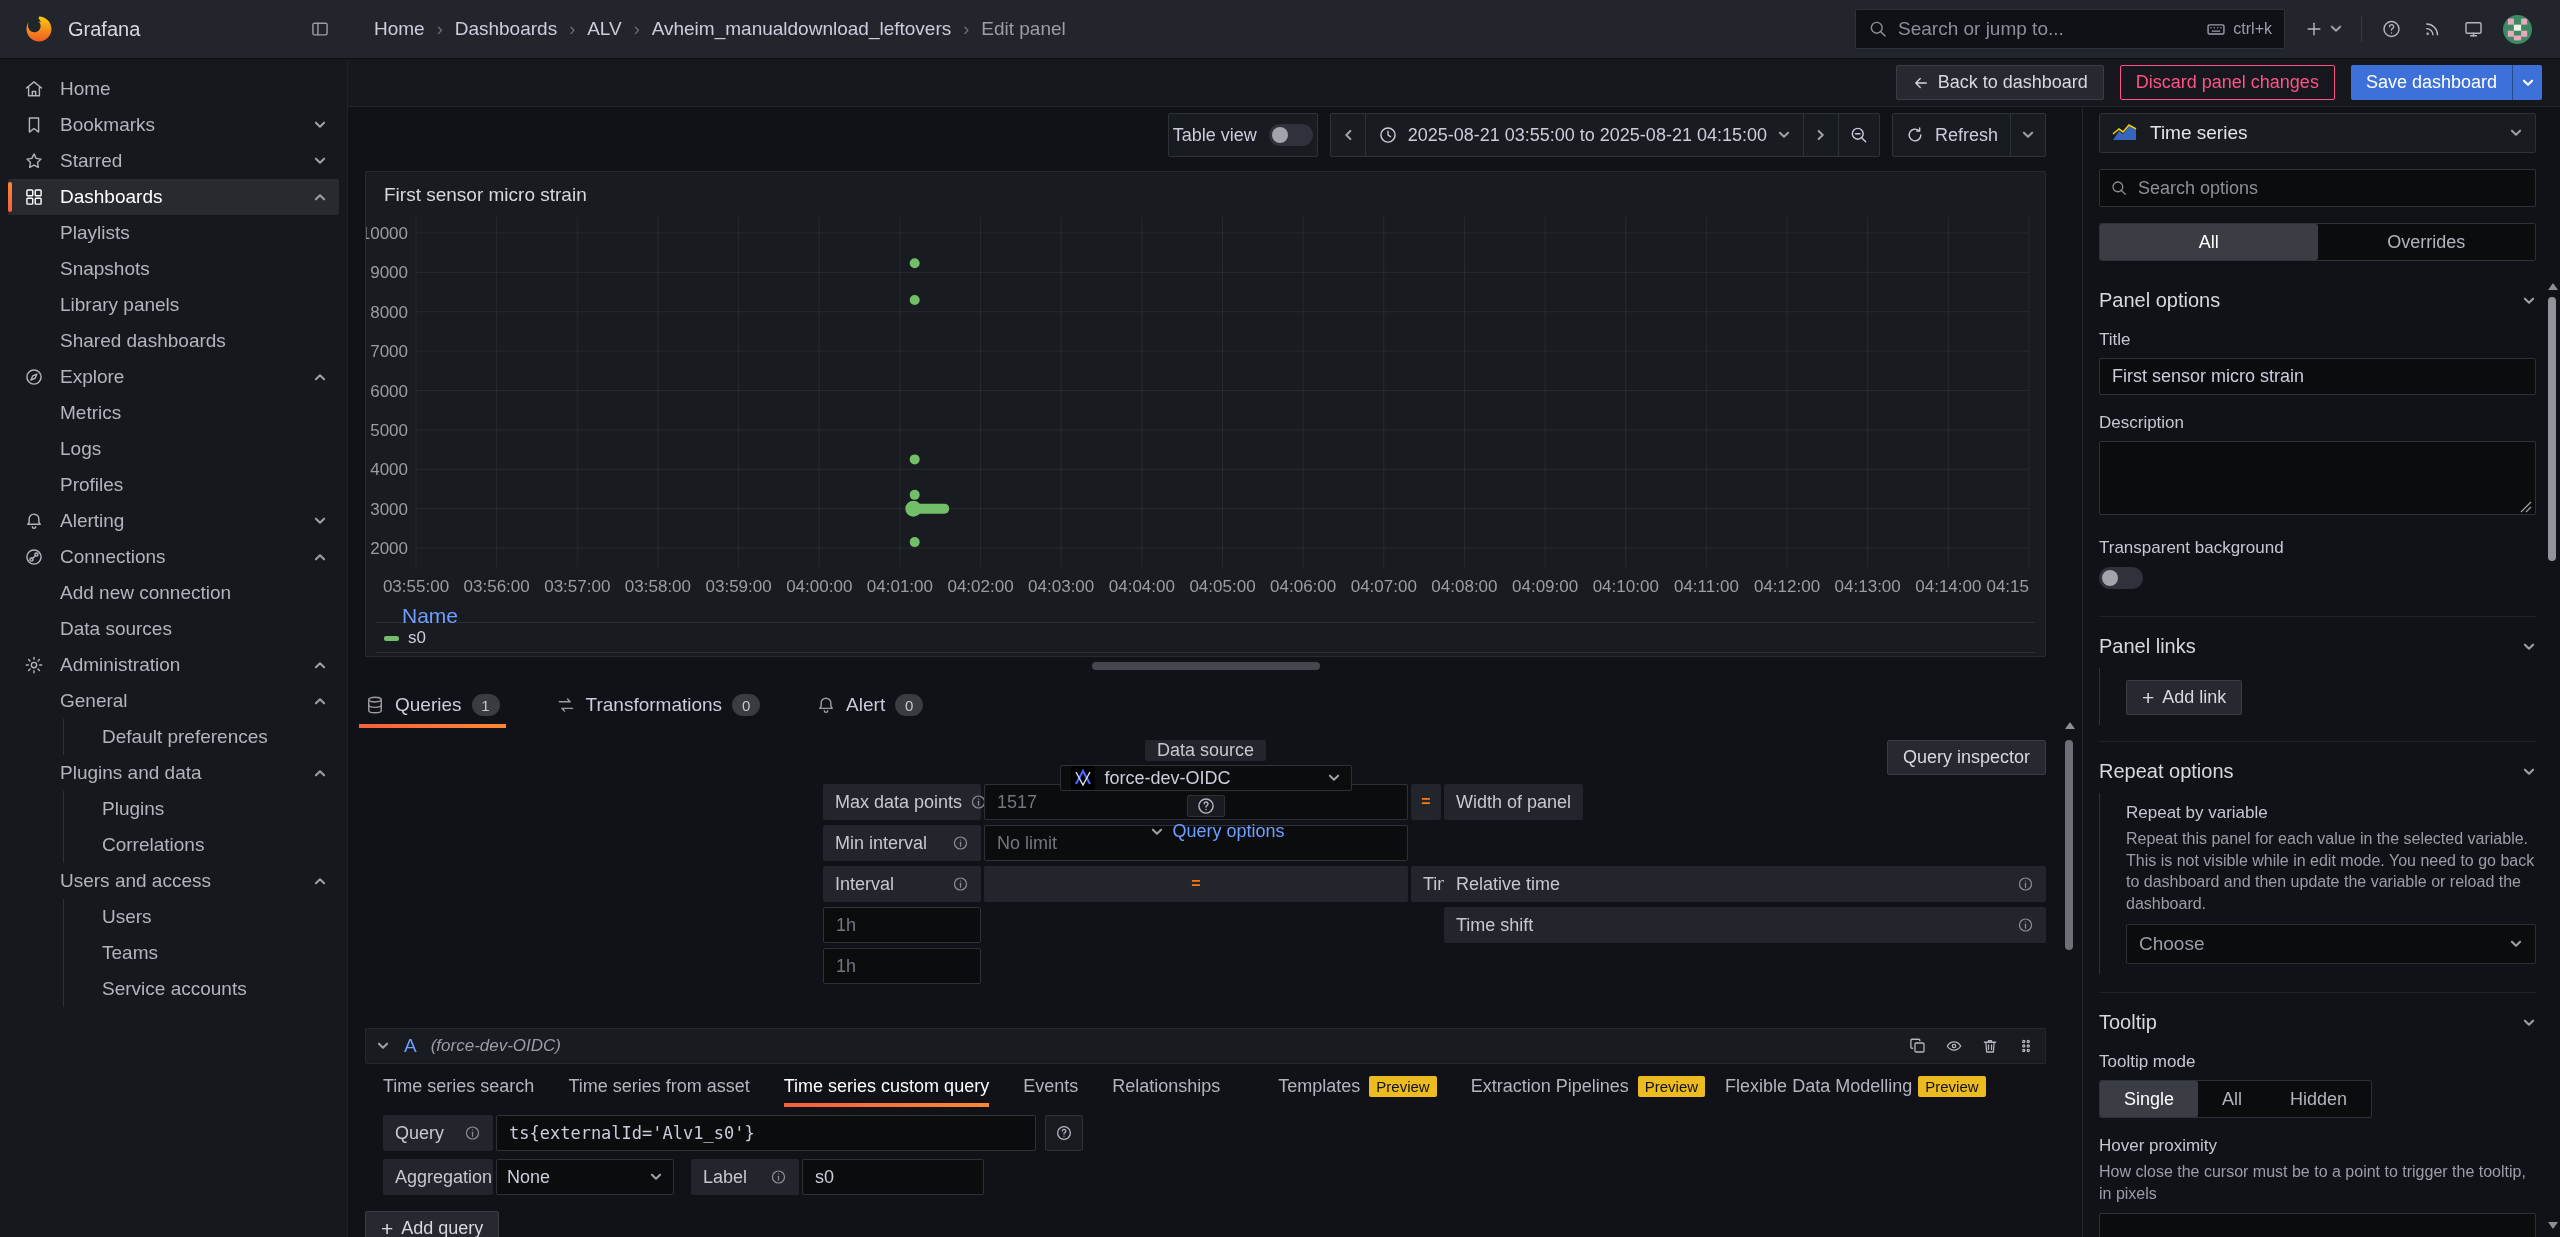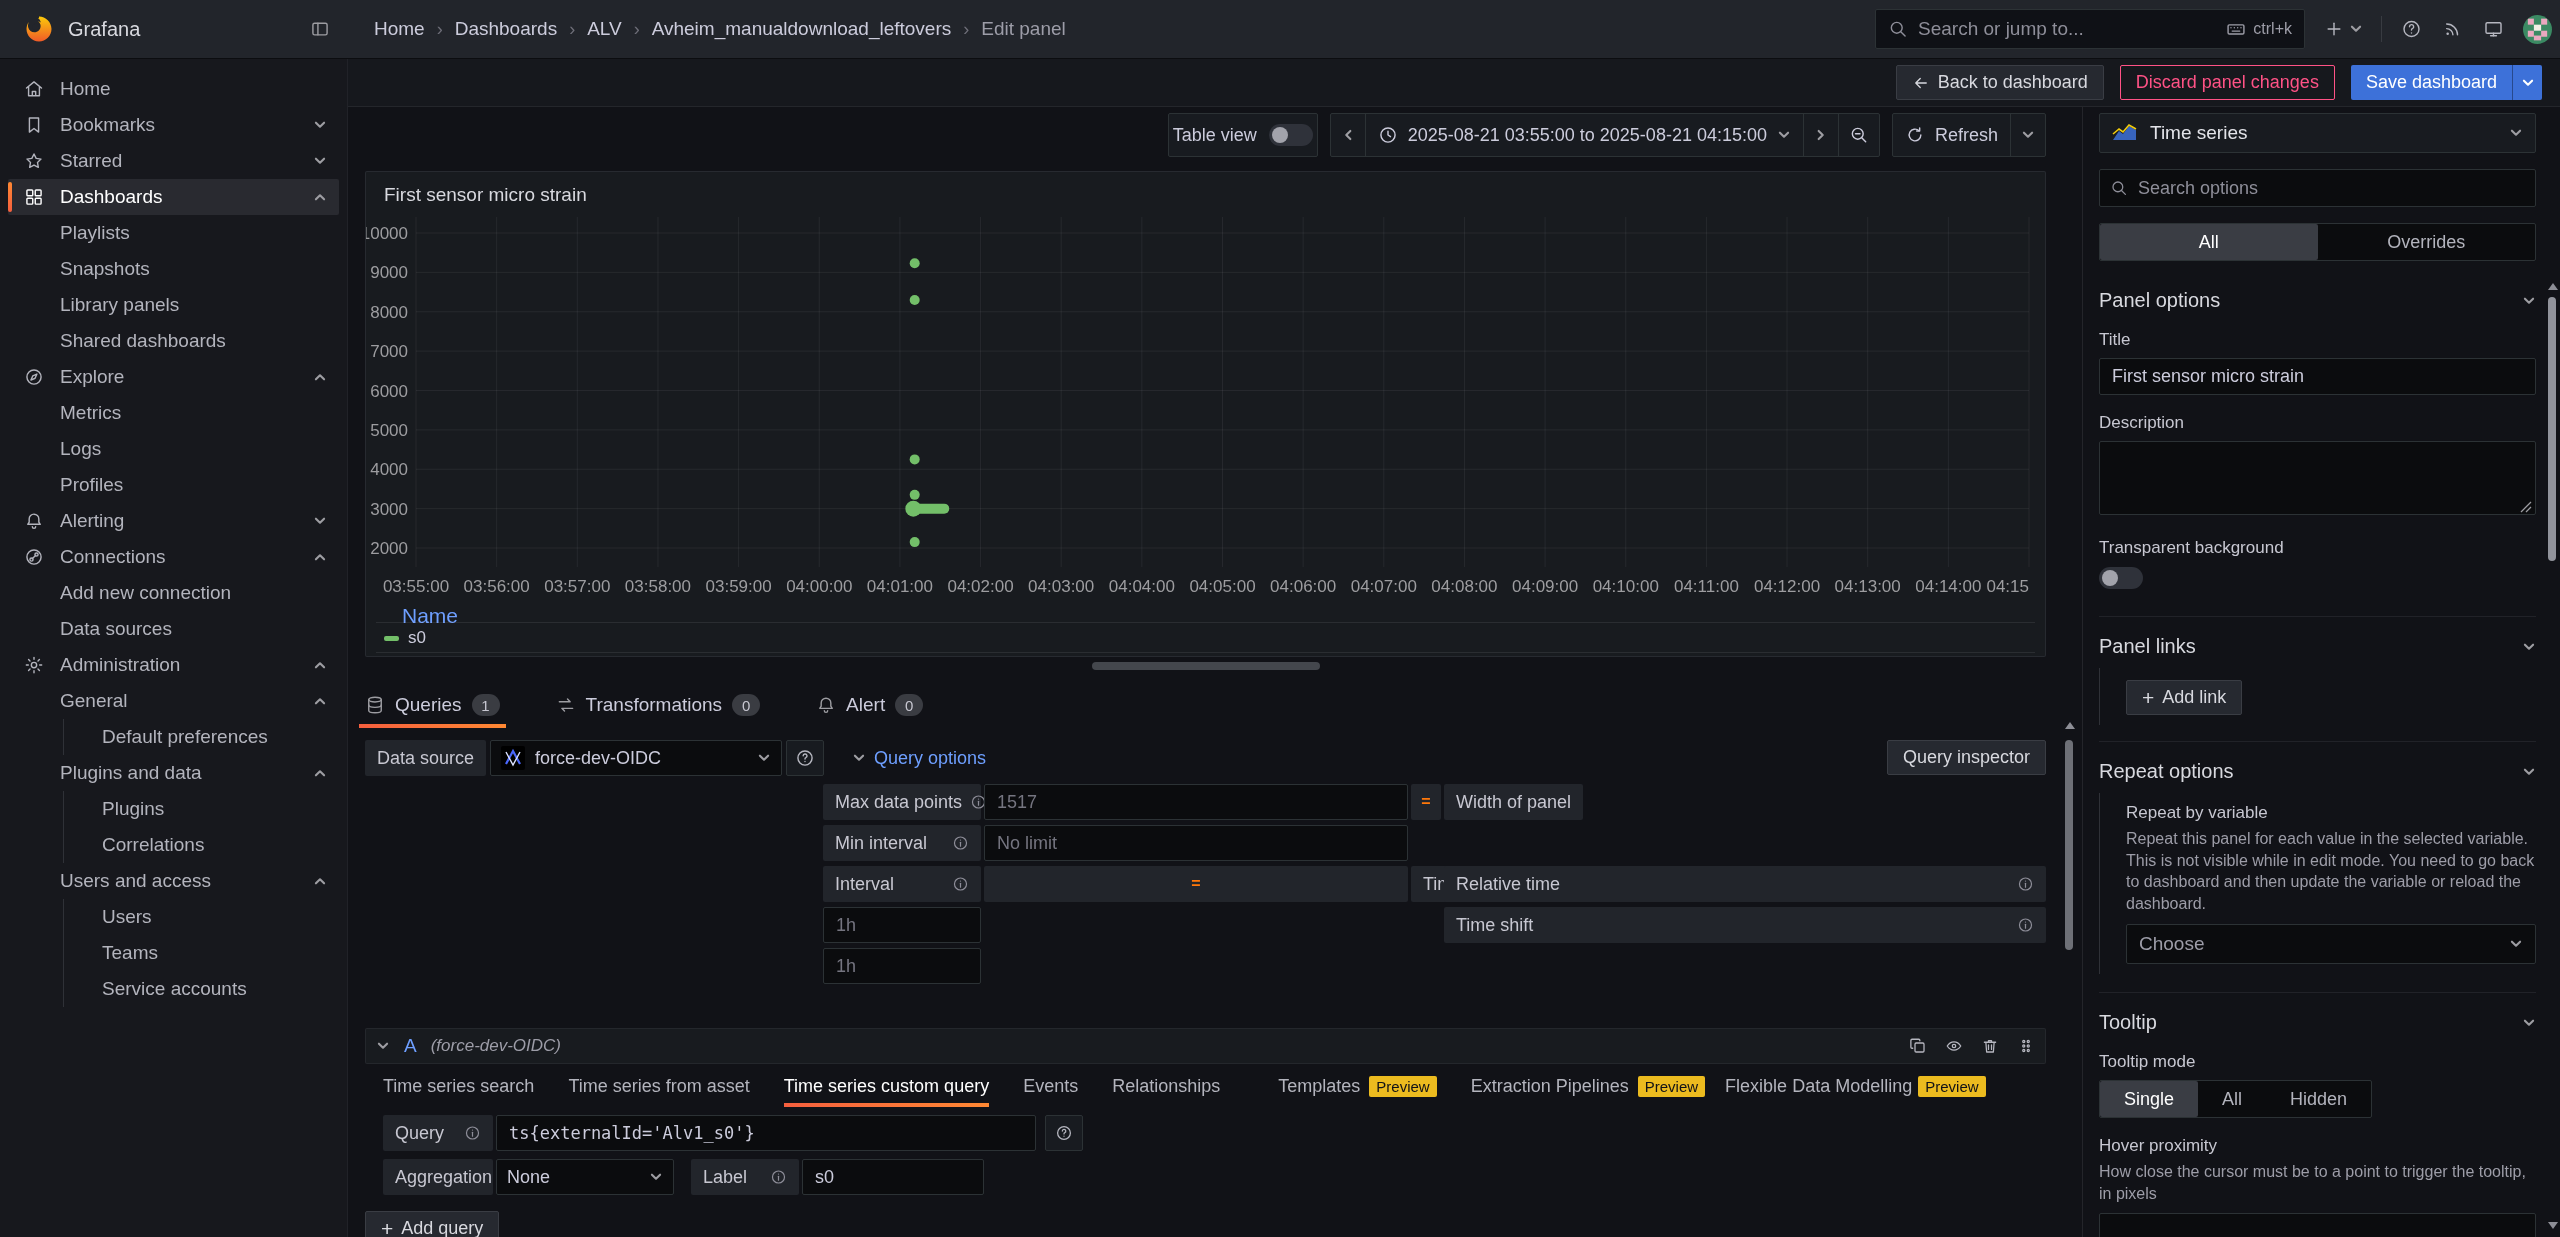--- a/index.html
+++ b/index.html
@@ -17,21 +17,21 @@
   #topnav { position:absolute; left:0; top:0; width:2560px; height:59px; background:#22252b;
     border-bottom:1px solid #0c0d10; display:flex; align-items:center; }
   .logo-area { width:348px; height:100%; display:flex; align-items:center; padding:0 18px 0 24px; }
   .logo-mark { width:30px; height:30px; }
   .product-name { margin-left:14px; font-size:20px; font-weight:500; color:#d8d9df; }
   .pane-toggle { margin-left:auto; color:#9d9da2; display:flex; cursor:pointer; }
   .crumbs { display:flex; align-items:center; margin-left:26px; }
   .crumb { color:#ccccdc; cursor:pointer; }
   .crumb.current { color:#9d9da8; cursor:default; }
   .crumb-sep { color:#6e6e78; padding:0 12px; font-size:18px; }
-  .nav-right { margin-left:auto; display:flex; align-items:center; gap:18px; padding-right:8px; }
+  .nav-right { margin-left:auto; display:flex; align-items:center; gap:18px; padding-right:28px; }
   .search-box { width:430px; height:40px; background:#0f1116; border:1px solid #2c3235; border-radius:2px;
     display:flex; align-items:center; padding:0 12px; gap:10px; color:#8e8e99; }
   .search-box .ph { flex:1; font-size:19px; }
   .kbd-hint { display:flex; align-items:center; gap:6px; color:#9d9da8; font-size:16px; }
   .icon-btn { color:#b6b7c0; display:flex; align-items:center; cursor:pointer; }
   .vdiv { width:1px; height:26px; background:#383b41; }
   .avatar { width:29px; height:29px; border-radius:50%; overflow:hidden; flex:none; cursor:pointer; }
 
   
   #edit-header { position:absolute; left:348px; top:59px; width:2212px; height:48px; background:#16181d;
@@ -84,21 +84,21 @@
   .resize-handle { width:228px; height:8px; border-radius:4px; background:#44474d; margin:5px auto 0 auto; cursor:row-resize; }
 
   .qt-row { margin-top:24px; display:flex; align-items:flex-end; gap:56px; }
   .qtab { display:flex; align-items:center; gap:10px; padding-bottom:12px; color:#ccccdc; cursor:pointer; position:relative; font-size:19px; }
   .qtab .cnt { background:#3a3c42; color:#c7c7d1; font-size:15px; border-radius:11px; min-width:28px; height:22px;
     display:flex; align-items:center; justify-content:center; padding:0 8px; }
   .qtab.active::after { content:""; position:absolute; left:-6px; right:-6px; bottom:0; height:4px;
     background:linear-gradient(90deg,#f55f3e,#ff8833); }
   .qtab .ticon { color:#9d9da2; display:flex; }
 
-  .ds-row { position:relative; margin-top:12px; height:36px; display:flex; align-items:center; gap:4px; }
+  .ds-row { position:relative; margin-top:12px; height:36px; display:flex; align-items:center; gap:4px;flex-direction:column; }
   .chip { height:36px; background:#22252b; border-radius:2px; display:flex; align-items:center; padding:0 12px; gap:8px;
     color:#c7c7d1; font-size:18px; white-space:nowrap; }
   .dropdown { height:36px; background:#0b0c0e; border:1px solid #2c3235; border-radius:2px; display:flex; align-items:center;
     padding:0 10px; gap:10px; cursor:pointer; font-size:18px; }
   .sq-btn { width:38px; height:36px; background:#181b20; border:1px solid #2c3235; border-radius:2px; display:flex;
     align-items:center; justify-content:center; color:#b6b7c0; cursor:pointer; }
   .qo-head { display:flex; align-items:center; gap:8px; margin-left:24px; color:#6e9fff; font-size:18px; cursor:pointer; }
   .qi-btn { position:absolute; right:0; top:0; }
 
   .opt-grid { margin-top:8px; margin-left:458px; display:grid; grid-template-columns:158px 424px 30px auto; gap:5px 3px; align-items:stretch; }

